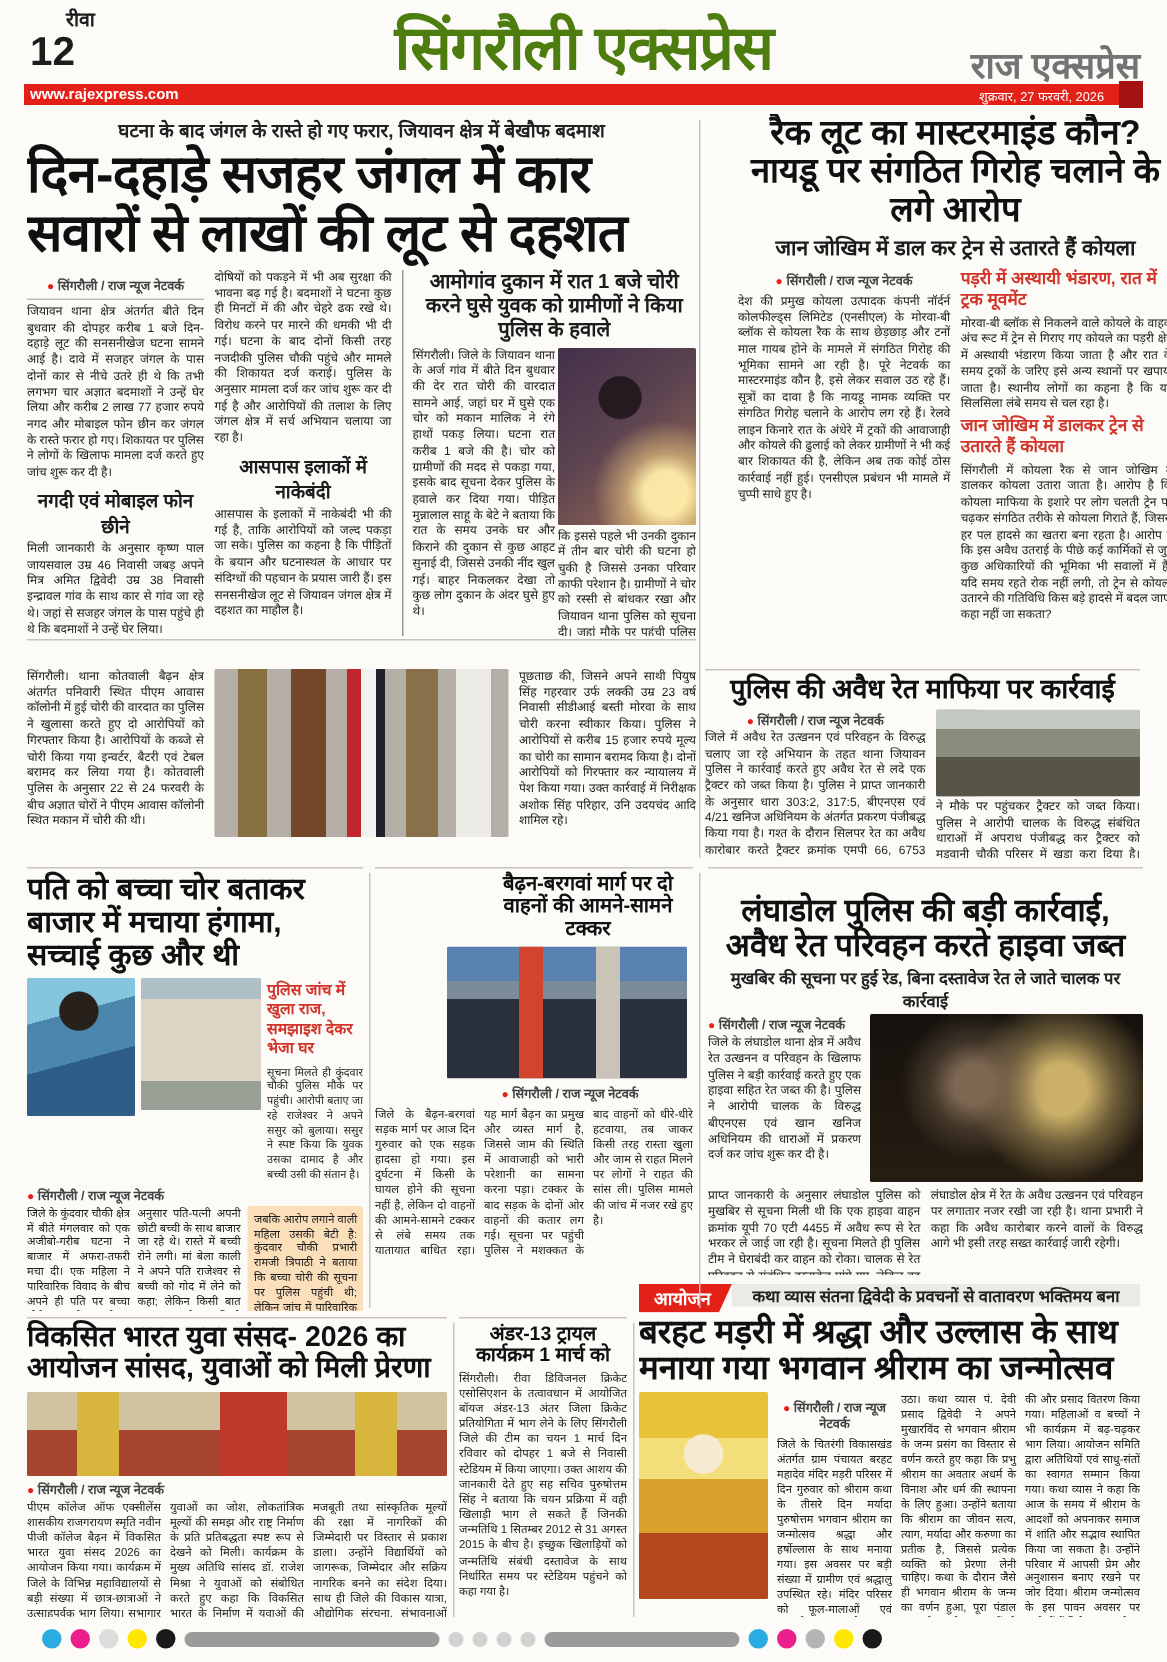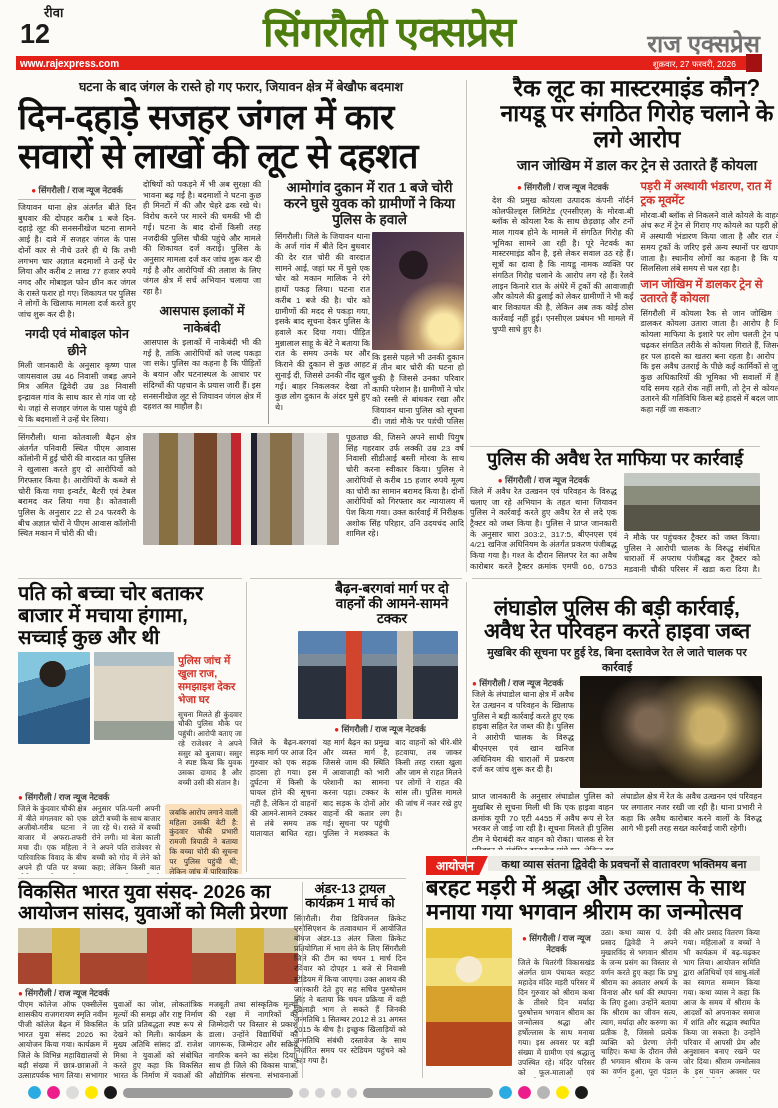--- a/index.html
+++ b/index.html
@@ -125,21 +125,21 @@
           <div style="flex:0 0 92px;">
             <div class="photo ph-thief" style="width:92px;height:118px;"></div>
             <div class="bt" style="margin-top:3px;">कि इससे पहले भी उनकी दुकान में तीन बार चोरी की घटना हो चुकी है जिससे उनका परिवार काफी परेशान है। ग्रामीणों ने चोर को रस्सी से बांधकर रखा और जियावन थाना पुलिस को सूचना दी। जहां मौके पर पहुंची पुलिस ने आरोपी की पहचान की। पुलिस आरोपी से कड़ी पूछताछ कर रही है कि कितने लोग दुकान एवं घर में चोरी करने गए थे।</div>
           </div>
         </div>
       </div>
     </div>
   </article>
 
   <article class="art" style="left:18px;top:426px;width:446px;height:146px;border-top:1px solid #c7c4bd;padding-top:3px;">
-    <div class="cols" style="margin-top:3px;">
+    <div class="cols" style="margin-top:16px;">
       <div class="col bt" style="flex:0 0 118px;">सिंगरौली। थाना कोतवाली बैढ़न क्षेत्र अंतर्गत पनिवारी स्थित पीएम आवास कॉलोनी में हुई चोरी की वारदात का पुलिस ने खुलासा करते हुए दो आरोपियों को गिरफ्तार किया है। आरोपियों के कब्जे से चोरी किया गया इन्वर्टर, बैटरी एवं टेबल बरामद कर लिया गया है। कोतवाली पुलिस के अनुसार 22 से 24 फरवरी के बीच अज्ञात चोरों ने पीएम आवास कॉलोनी स्थित मकान में चोरी की थी।</div>
       <div class="photo ph-lineup" style="flex:0 0 196px;height:112px;"></div>
       <div class="col bt">पूछताछ की, जिसने अपने साथी पियुष सिंह गहरवार उर्फ लक्की उम्र 23 वर्ष निवासी सीडीआई बस्ती मोरवा के साथ चोरी करना स्वीकार किया। पुलिस ने आरोपियों से करीब 15 हजार रुपये मूल्य का चोरी का सामान बरामद किया है। दोनों आरोपियों को गिरफ्तार कर न्यायालय में पेश किया गया। उक्त कार्रवाई में निरीक्षक अशोक सिंह परिहार, उनि उदयचंद आदि शामिल रहे।</div>
     </div>
   </article>
 
   <article class="art" style="left:492px;top:76px;width:290px;height:368px;">
     <h2 class="hl hl-lg">रैक लूट का मास्टरमाइंड कौन? नायडू पर संगठित गिरोह चलाने के लगे आरोप</h2>
     <div class="sub">जान जोखिम में डाल कर ट्रेन से उतारते हैं कोयला</div>
     <div class="cols" style="margin-top:2px;">
@@ -215,21 +215,21 @@
     <h2 class="hl" style="font-size:19px;text-align:left;">विकसित भारत युवा संसद- 2026 का आयोजन सांसद, युवाओं को मिली प्रेरणा</h2>
     <div class="photo ph-event" style="width:280px;height:56px;margin-top:4px;"></div>
     <div class="byline" style="text-align:left;margin:3px 0 2px;"><span class="dot">●</span> <span>सिंगरौली / राज न्यूज नेटवर्क</span></div>
     <div class="cols" style="gap:6px;">
       <div class="col bt" style="font-size:7.6px;">पीएम कॉलेज ऑफ एक्सीलेंस शासकीय राजगरायण स्मृति नवीन पीजी कॉलेज बैढ़न में विकसित भारत युवा संसद 2026 का आयोजन किया गया। कार्यक्रम में जिले के विभिन्न महाविद्यालयों से बड़ी संख्या में छात्र-छात्राओं ने उत्साहपूर्वक भाग लिया। सभागार में</div>
       <div class="col bt" style="font-size:7.6px;">युवाओं का जोश, लोकतांत्रिक मूल्यों की समझ और राष्ट्र निर्माण के प्रति प्रतिबद्धता स्पष्ट रूप से देखने को मिली। कार्यक्रम के मुख्य अतिथि सांसद डॉ. राजेश मिश्रा ने युवाओं को संबोधित करते हुए कहा कि विकसित भारत के निर्माण में युवाओं की भूमिका अत्यंत महत्वपूर्ण है। उन्होंने आत्मावलोकन, ऐतिहासिक संदर्भ, लोकतंत्र की</div>
       <div class="col bt" style="font-size:7.6px;">मजबूती तथा सांस्कृतिक मूल्यों की रक्षा में नागरिकों की जिम्मेदारी पर विस्तार से प्रकाश डाला। उन्होंने विद्यार्थियों को जागरूक, जिम्मेदार और सक्रिय नागरिक बनने का संदेश दिया। साथ ही जिले की विकास यात्रा, औद्योगिक संरचना, संभावनाओं और भविष्य की योजनाओं के बारे में भी जानकारी साझा की।</div>
     </div>
   </article>
 
-  <article class="art" style="left:294px;top:878px;width:112px;height:200px;border-top:1px solid #c7c4bd;padding-top:3px;">
+  <article class="art" style="left:306px;top:878px;width:112px;height:200px;border-top:1px solid #c7c4bd;padding-top:3px;">
     <h2 class="hl" style="font-size:13px;">अंडर-13 ट्रायल कार्यक्रम 1 मार्च को</h2>
     <div class="bt" style="font-size:7.6px;margin-top:3px;">सिंगरौली। रीवा डिविजनल क्रिकेट एसोसिएशन के तत्वावधान में आयोजित बॉयज अंडर-13 अंतर जिला क्रिकेट प्रतियोगिता में भाग लेने के लिए सिंगरौली जिले की टीम का चयन 1 मार्च दिन रविवार को दोपहर 1 बजे से निवासी स्टेडियम में किया जाएगा। उक्त आशय की जानकारी देते हुए सह सचिव पुरुषोत्तम सिंह ने बताया कि चयन प्रक्रिया में वही खिलाड़ी भाग ले सकते हैं जिनकी जन्मतिथि 1 सितम्बर 2012 से 31 अगस्त 2015 के बीच है। इच्छुक खिलाड़ियों को जन्मतिथि संबंधी दस्तावेज के साथ निर्धारित समय पर स्टेडियम पहुंचने को कहा गया है।</div>
   </article>
 
   <article class="art" style="left:426px;top:856px;width:334px;height:222px;">
     <div class="tagrow">
       <span class="tag">आयोजन</span>
       <span class="tagstrap">कथा व्यास संतना द्विवेदी के प्रवचनों से वातावरण भक्तिमय बना</span>
     </div>
     <h2 class="hl" style="font-size:22px;text-align:left;">बरहट मड़री में श्रद्धा और उल्लास के साथ मनाया गया भगवान श्रीराम का जन्मोत्सव</h2>

